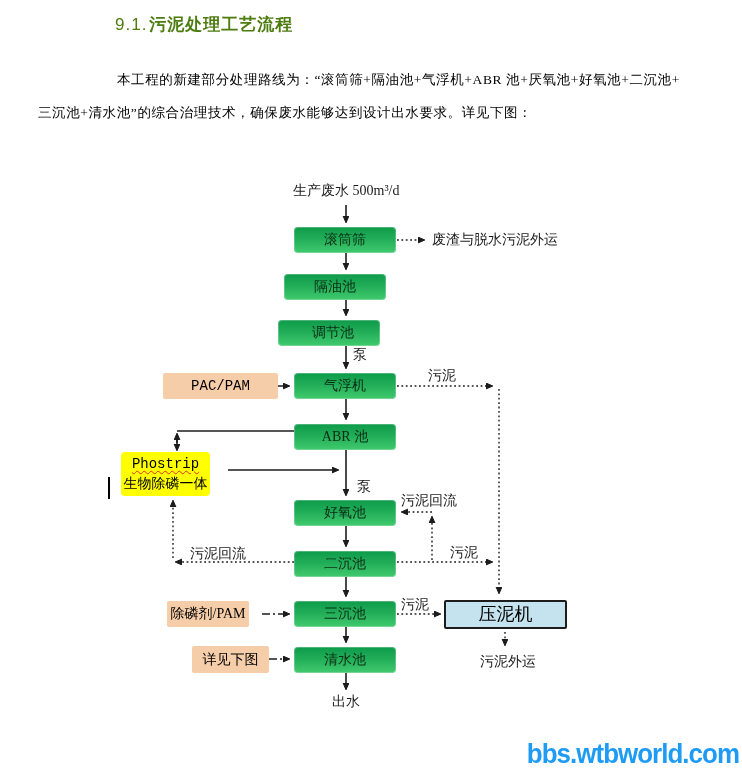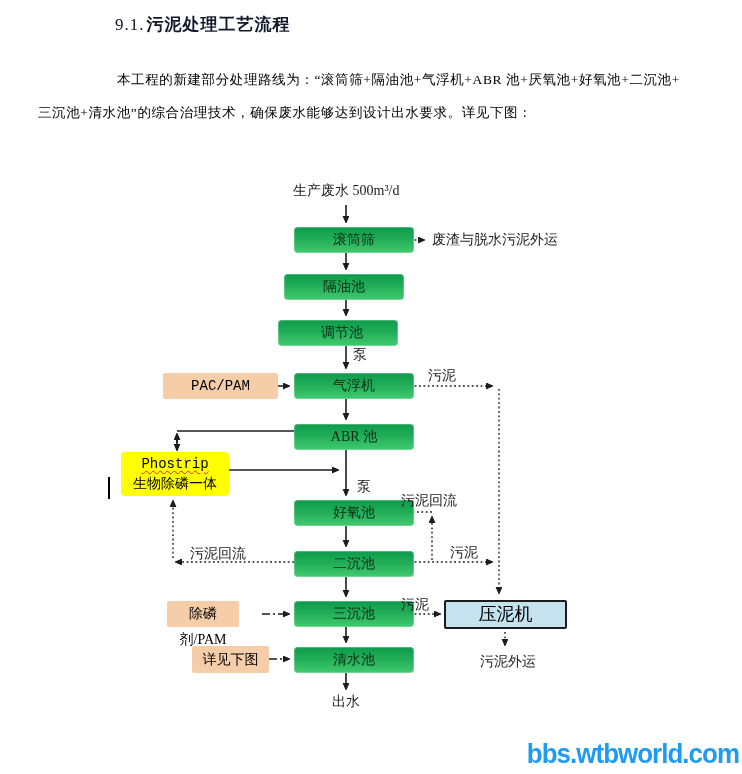--- a/index.html
+++ b/index.html
@@ -3,47 +3,47 @@
 <meta charset="utf-8">
 <style>
   * { margin:0; padding:0; box-sizing:border-box; }
   html,body { background:#ffffff; }
   body { font-family:"Liberation Serif","DejaVu Serif",serif; }
   .page {
     position:relative; width:742px; height:774px; background:#ffffff;
     overflow:hidden; margin:0 auto;
   }
   .heading {
-    position:absolute; left:115px; top:13px; color:#0f172a;
-    font-family:Liberation Serif, serif;
+    position:absolute; left:115px; top:13px; color:#4d7c0f;
+    font-family:Liberation Sans, sans-serif;
     font-size:17px; letter-spacing:1px; white-space:nowrap;
   }
   .heading .num { font-weight:500; margin-right:2px; }
   .heading .ttl { font-weight:bold; }
   .para-line {
     position:absolute; color:#000; font-size:13.5px; letter-spacing:0.6px;
     white-space:nowrap;
   }
   .para-1 { left:117px; top:71px; }
   .para-2 { left:38px;  top:104px; }
 
   .layer { position:absolute; left:0; top:0; width:742px; height:774px; }
 
   .gbox {
-    position:absolute; width:120px; height:26px; line-height:25px;
+    position:absolute; width:102px; height:26px; line-height:25px;
     text-align:center; font-size:14px; color:#0c2b14;
     background:linear-gradient(180deg,#0e9b4a 0%,#21ad58 45%,#41ca6e 100%);
     border-radius:4px; box-shadow:0 0 0 1px rgba(255,255,255,0.25) inset;
   }
   .peach {
     position:absolute; height:26px; line-height:26px; text-align:center;
     font-size:14px; color:#000; background:#f6cda9; border-radius:2px;
   }
   .phostrip {
-    position:absolute; left:121px; top:452px; width:108px; height:44px;
+    position:absolute; left:121px; top:452px; width:89px; height:44px;
     background:#ffff00; border-radius:4px; text-align:center;
     font-size:14px; color:#000; padding-top:2px; line-height:20px;
   }
   .phostrip .en {
     text-decoration:underline; text-decoration-style:wavy;
     text-decoration-color:#e03020; text-decoration-thickness:1px;
     text-underline-offset:2px;
   }
   .press {
     position:absolute; left:444px; top:600px; width:123px; height:29px;
@@ -126,21 +126,21 @@
   <div class="gbox" style="left:284px; top:274px;">隔油池</div>
   <div class="gbox" style="left:278px; top:320px;padding-left:8px;">调节池</div>
   <div class="gbox" style="left:294px; top:373px;">气浮机</div>
   <div class="gbox" style="left:294px; top:424px;">ABR 池</div>
   <div class="gbox" style="left:294px; top:500px;">好氧池</div>
   <div class="gbox" style="left:294px; top:551px;">二沉池</div>
   <div class="gbox" style="left:294px; top:601px;">三沉池</div>
   <div class="gbox" style="left:294px; top:647px;">清水池</div>
 
   <div class="peach" style="left:163px; top:373px; width:115px; font-family:'Liberation Mono','DejaVu Sans Mono',monospace;">PAC/PAM</div>
-  <div class="peach" style="left:167px; top:601px; width:72px;">除磷剂/PAM</div>
+  <div class="peach" style="left:167px; top:601px; width:82px;">除磷剂/PAM</div>
   <div class="peach" style="left:192px; top:646px; width:77px; height:27px; line-height:27px;">详见下图</div>
 
   <div class="phostrip">
     <div class="en" style="font-family:'Liberation Mono','DejaVu Sans Mono',monospace; display:inline-block;">Phostrip</div>
     <div>生物除磷一体</div>
   </div>
 
   <div class="press">压泥机</div>
 
   <div class="lbl" style="left:432px; top:231px;">废渣与脱水污泥外运</div>

